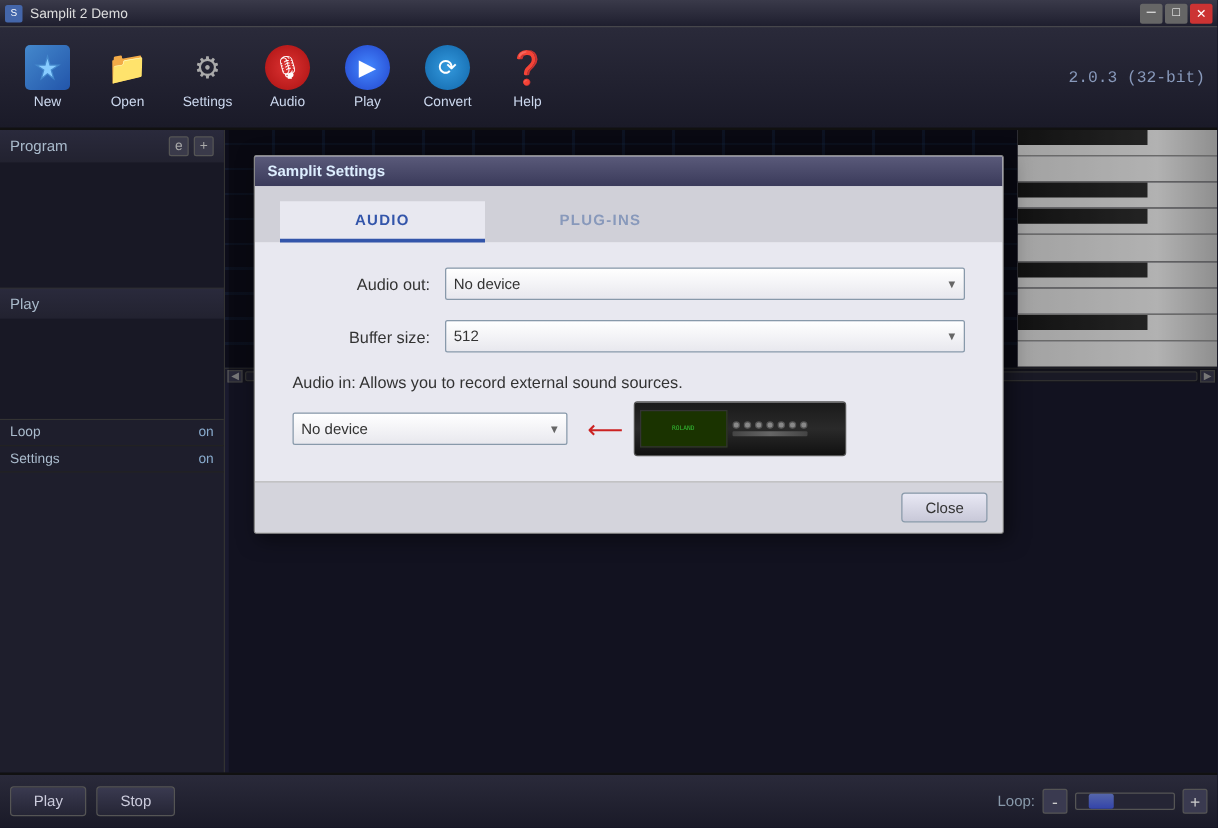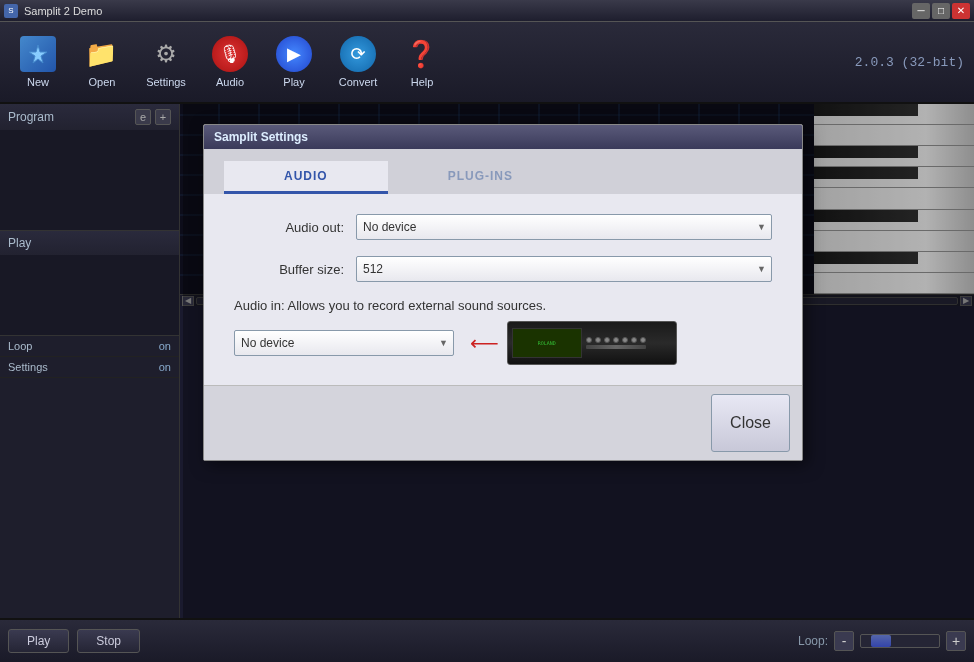--- a/index.html
+++ b/index.html
@@ -457,26 +457,26 @@
     }
 
     .dialog-footer {
       background: #d4d4dc;
       padding: 8px 12px;
       display: flex;
       justify-content: flex-end;
       border-top: 1px solid #bbb;
     }
     .close-btn {
-      padding: 19px 18px;
+      padding: 4px 18px;
       background: linear-gradient(180deg, #e8e8f4 0%, #c8c8d8 100%);
       border: 1px solid #8899aa;
       border-radius: 3px;
       cursor: pointer;
-      font-size: 16px;
+      font-size: 12px;
       color: #333;
     }
 
     
     .bottom-bar {
       position: absolute;
       bottom: 0;
       left: 0;
       width: 100%;
       height: 44px;

